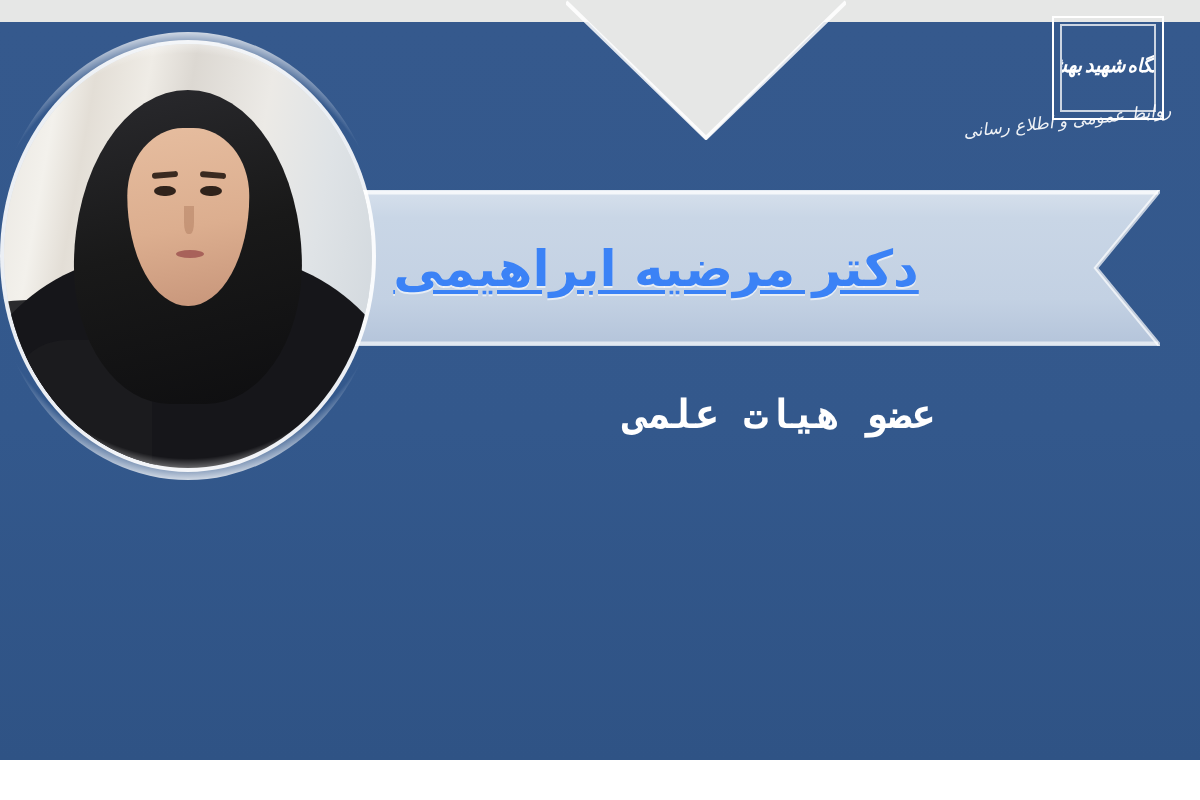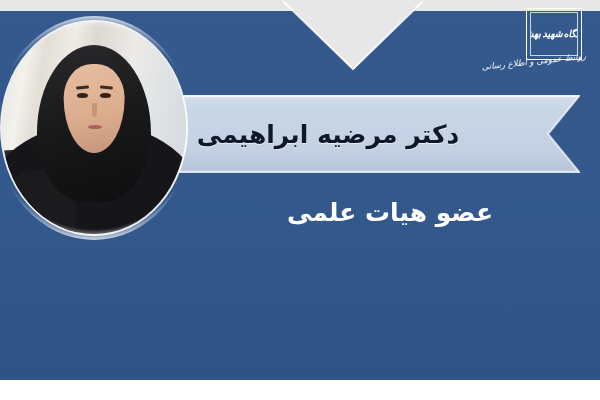--- a/index.html
+++ b/index.html
@@ -261,47 +261,48 @@
   .ribbon svg { display: block; }
   .ribbon-text {
     position: absolute;
     left: 0;
     right: 34px;
     top: 0;
     height: 78px;
     display: flex;
     align-items: center;
     justify-content: center;
-    color: #0f172a;
+    color: #3b82f6;
     font-size: 25px;
     font-weight: 700;
     letter-spacing: 0px;
     direction: rtl;
     padding-right: 40px;
     box-sizing: border-box;
     text-shadow: 0 1px 0 rgba(255,255,255,.6);
+    text-decoration: underline;
   }
 
   
   .subtitle {
     position: absolute;
     left: 190px;
     top: 196px;
     width: 400px;
     z-index: 4;
     text-align: center;
     direction: rtl;
     color: #ffffff;
   }
   .subtitle-line {
     font-weight: 700;
     line-height: 1.38;
     white-space: nowrap;
   }
-  .subtitle-line.role { font-size: 25px; }
+  .subtitle-line.role { font-size: 20px; font-family: Liberation Mono, monospace; }
   .subtitle-line.dept { font-size: 22px; }
 </style>
 </head>
 <body>
 
 <div class="card">
 
   <div class="top-strip"></div>
 
   <div class="blue-field"></div>

